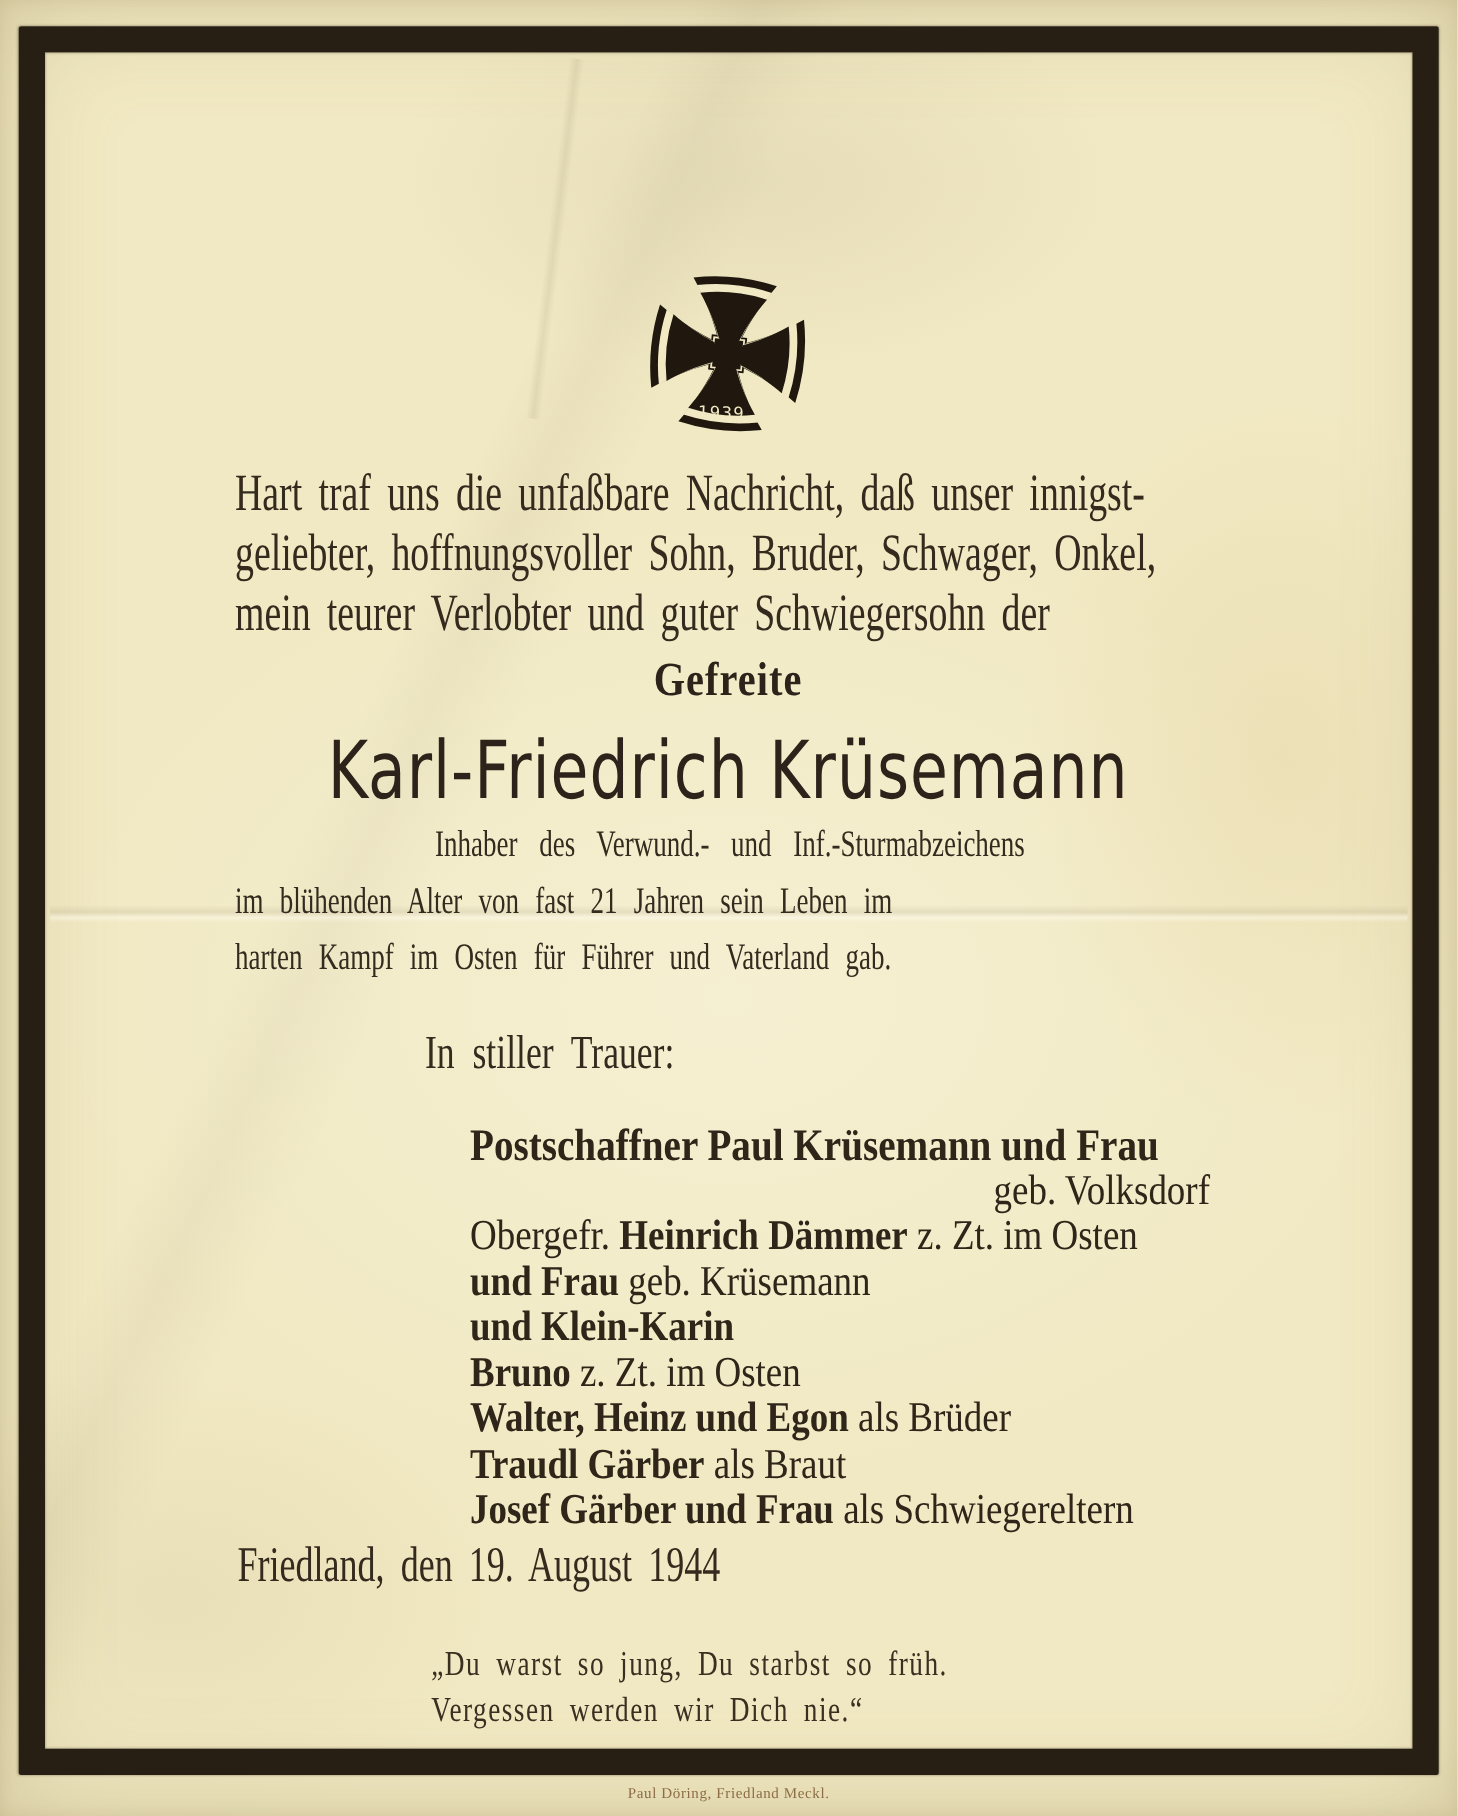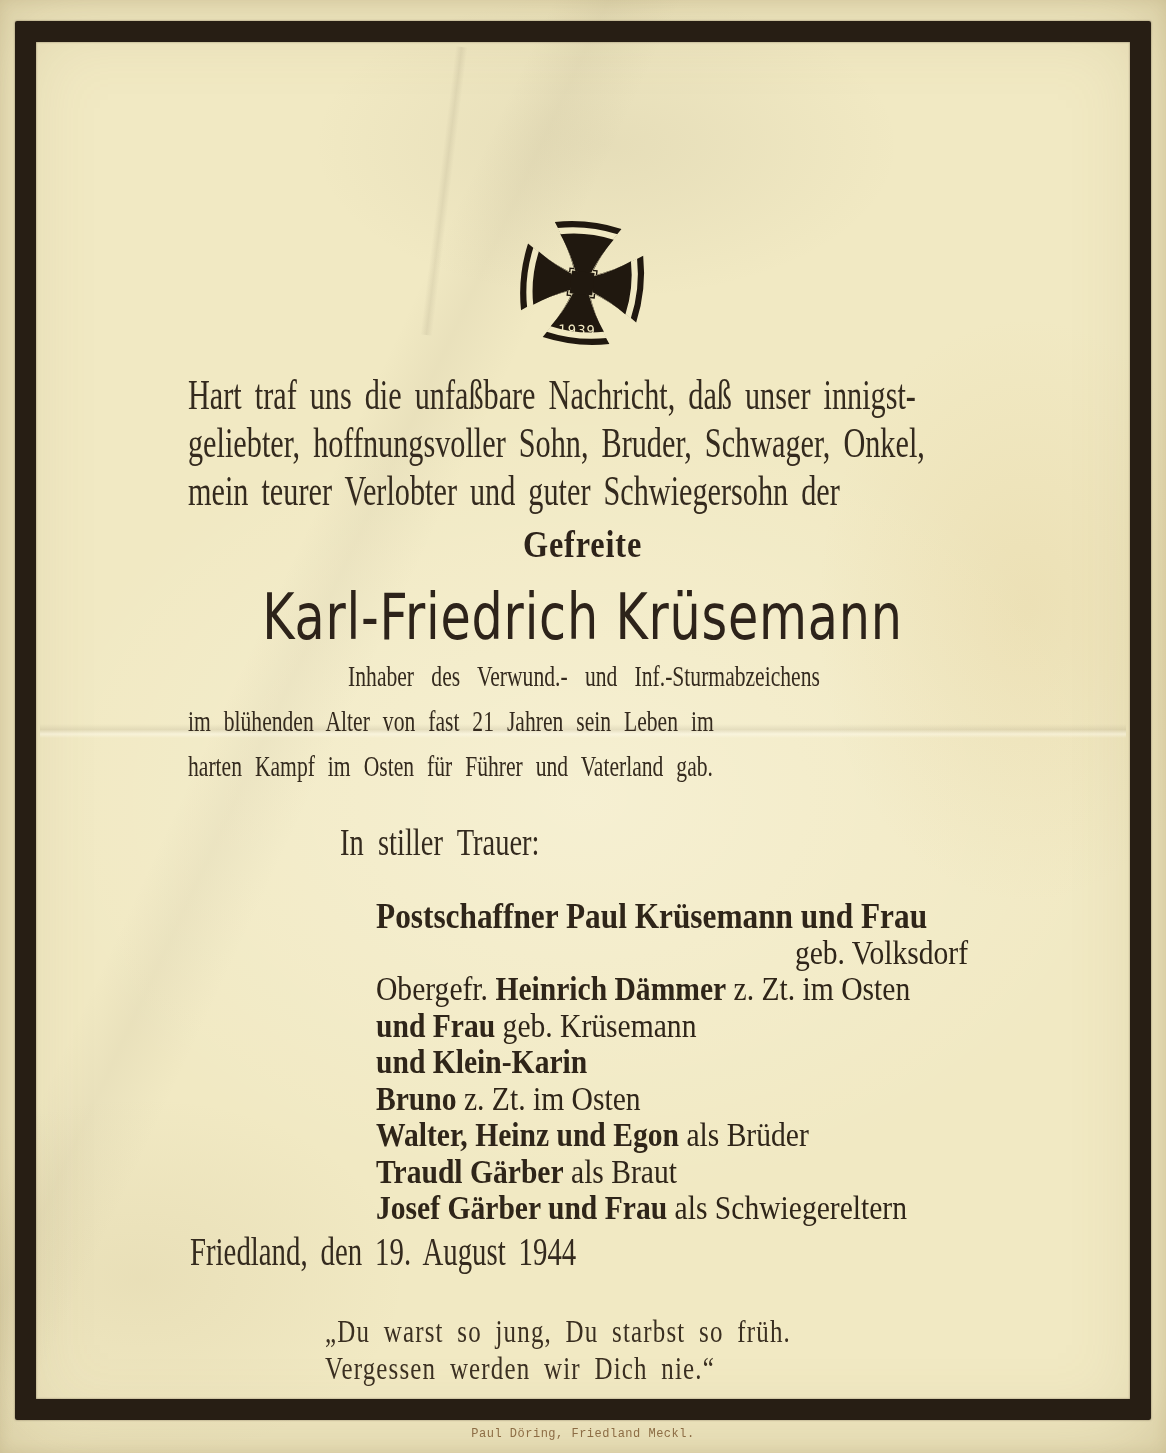--- a/index.html
+++ b/index.html
@@ -76,30 +76,30 @@
   .m-line.first{font-size:36px;}
   .m-line.right{text-align:right; transform-origin:100% 50%;}
   .m-line .b{font-weight:bold;}
   .m-line .reg{font-weight:normal;}
   .dateline{
     position:absolute; left:190px; top:1228px;
     font-size:40px; transform:scaleX(0.72); transform-origin:0 50%;
     word-spacing:0.2em; white-space:nowrap;
   }
   .quote{
-    position:absolute; left:325px; top:1313px;
-    font-size:32px; line-height:37px;
+    position:absolute; left:345px; top:1313px;
+    font-size:28px; line-height:37px;
   }
   .quote .line{
     transform:scaleX(0.78); transform-origin:0 50%;
     letter-spacing:1.5px; word-spacing:0.25em; color:#3a2f21;
   }
   .printer{
     position:absolute; left:0; right:0; top:1427px;
-    text-align:center; font-family:Liberation Mono, monospace;
+    text-align:center; font-family:Liberation Serif, serif;
     font-size:12px; letter-spacing:0.5px; color:#8c6c44;
   }
 </style>
 </head>
 <body>
 
 <div class="page">
 
   <div class="crease-h"></div>
   <div class="crease-v"></div>

